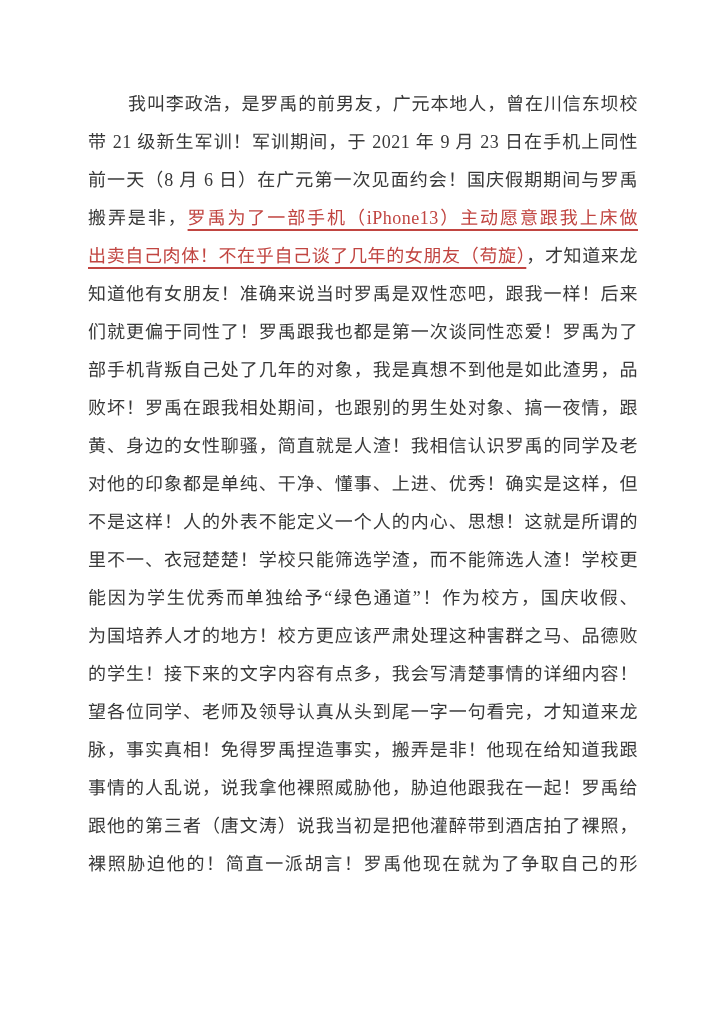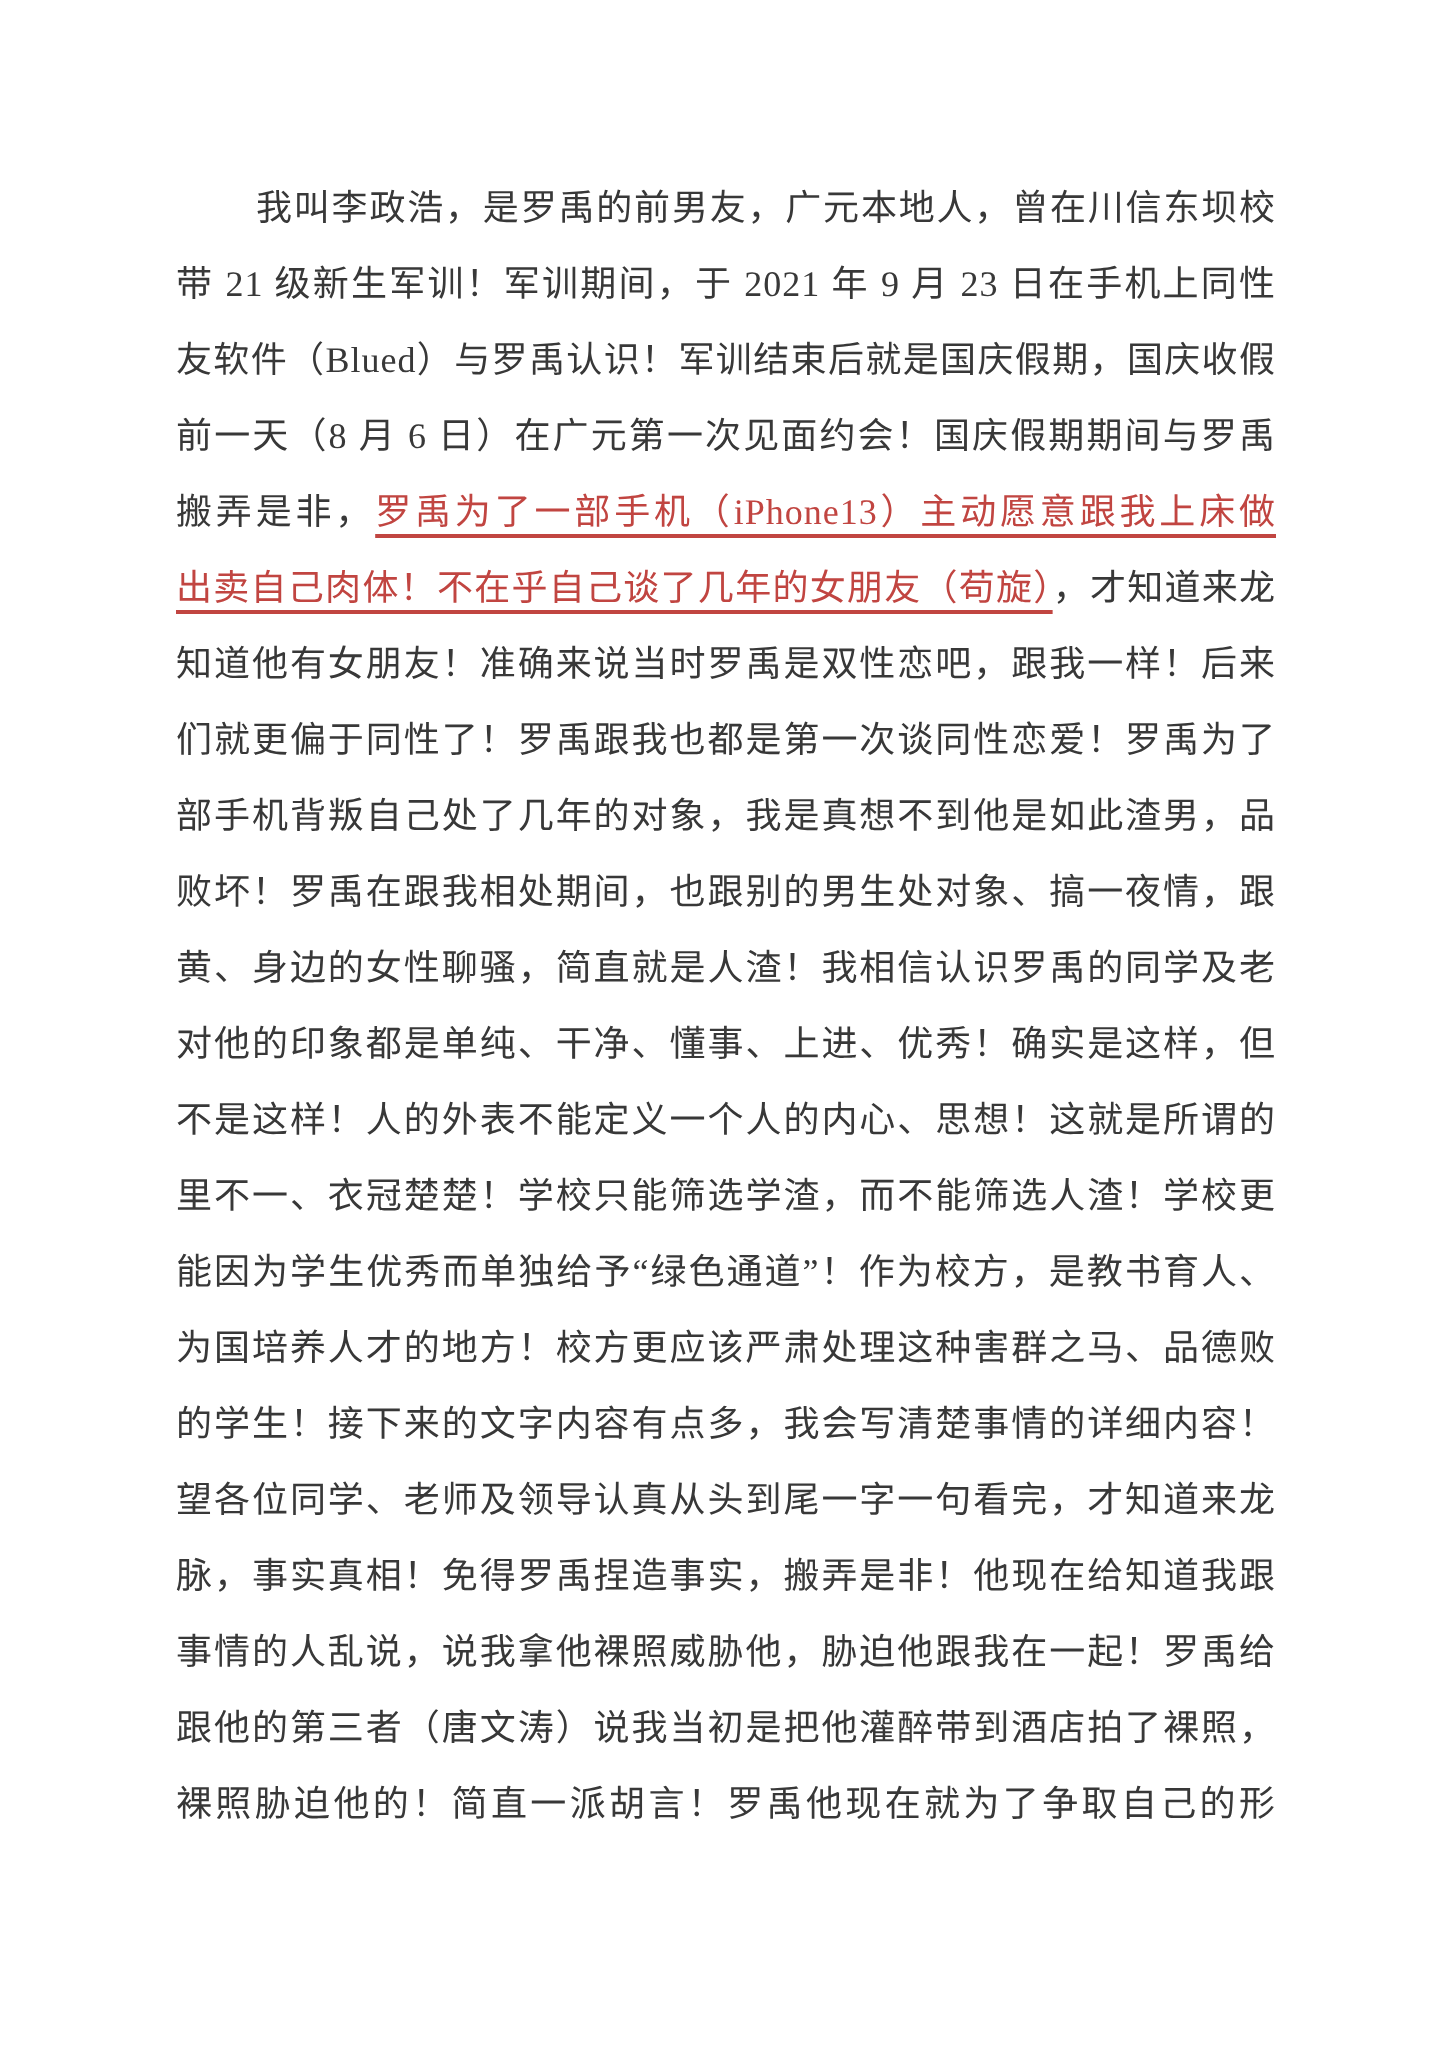--- a/index.html
+++ b/index.html
@@ -45,33 +45,32 @@
     text-underline-offset: 5px;
   }
 </style>
 </head>
 <body>
 
 <div class="page">
   <div class="doc-body">
       <div class="line indent"><span class="seg-normal">我叫李政浩，是罗禹的前男友，广元本地人，曾在川信东坝校区</span></div>
       <div class="line"><span class="seg-normal">带 21 级新生军训！军训期间，于 2021 年 9 月 23 日在手机上同性交</span></div>
-      <div class="line"><span class="seg-normal">友软件（Blued）与罗禹认识！军训结束后就是国庆假期，国庆收假</span></div>
       <div class="line"><span class="seg-normal">前一天（8 月 6 日）在广元第一次见面约会！国庆假期期间与罗禹</span></div>
       <div class="line"><span class="seg-normal">搬弄是非，</span><span class="seg-red">罗禹为了一部手机（iPhone13）主动愿意跟我上床做爱，</span></div>
       <div class="line"><span class="seg-red">出卖自己肉体！不在乎自己谈了几年的女朋友（苟旋）</span><span class="seg-normal">，才知道来龙去</span></div>
       <div class="line"><span class="seg-normal">知道他有女朋友！准确来说当时罗禹是双性恋吧，跟我一样！后来我</span></div>
       <div class="line"><span class="seg-normal">们就更偏于同性了！罗禹跟我也都是第一次谈同性恋爱！罗禹为了一</span></div>
       <div class="line"><span class="seg-normal">部手机背叛自己处了几年的对象，我是真想不到他是如此渣男，品德</span></div>
       <div class="line"><span class="seg-normal">败坏！罗禹在跟我相处期间，也跟别的男生处对象、搞一夜情，跟网</span></div>
       <div class="line"><span class="seg-normal">黄、身边的女性聊骚，简直就是人渣！我相信认识罗禹的同学及老师</span></div>
       <div class="line"><span class="seg-normal">对他的印象都是单纯、干净、懂事、上进、优秀！确实是这样，但也</span></div>
       <div class="line"><span class="seg-normal">不是这样！人的外表不能定义一个人的内心、思想！这就是所谓的表</span></div>
       <div class="line"><span class="seg-normal">里不一、衣冠楚楚！学校只能筛选学渣，而不能筛选人渣！学校更不</span></div>
-      <div class="line"><span class="seg-normal">能因为学生优秀而单独给予“绿色通道”！作为校方，是教书育人、</span></div>
+      <div class="line"><span class="seg-normal">能因为学生优秀而单独给予“绿色通道”！作为校方，国庆收假、</span></div>
       <div class="line"><span class="seg-normal">为国培养人才的地方！校方更应该严肃处理这种害群之马、品德败坏</span></div>
       <div class="line"><span class="seg-normal">的学生！接下来的文字内容有点多，我会写清楚事情的详细内容！希</span></div>
       <div class="line"><span class="seg-normal">望各位同学、老师及领导认真从头到尾一字一句看完，才知道来龙去</span></div>
       <div class="line"><span class="seg-normal">脉，事实真相！免得罗禹捏造事实，搬弄是非！他现在给知道我跟他</span></div>
       <div class="line"><span class="seg-normal">事情的人乱说，说我拿他裸照威胁他，胁迫他跟我在一起！罗禹给我</span></div>
       <div class="line"><span class="seg-normal">跟他的第三者（唐文涛）说我当初是把他灌醉带到酒店拍了裸照，拿</span></div>
       <div class="line"><span class="seg-normal">裸照胁迫他的！简直一派胡言！罗禹他现在就为了争取自己的形象、</span></div>
     </div>
 </div>
 

